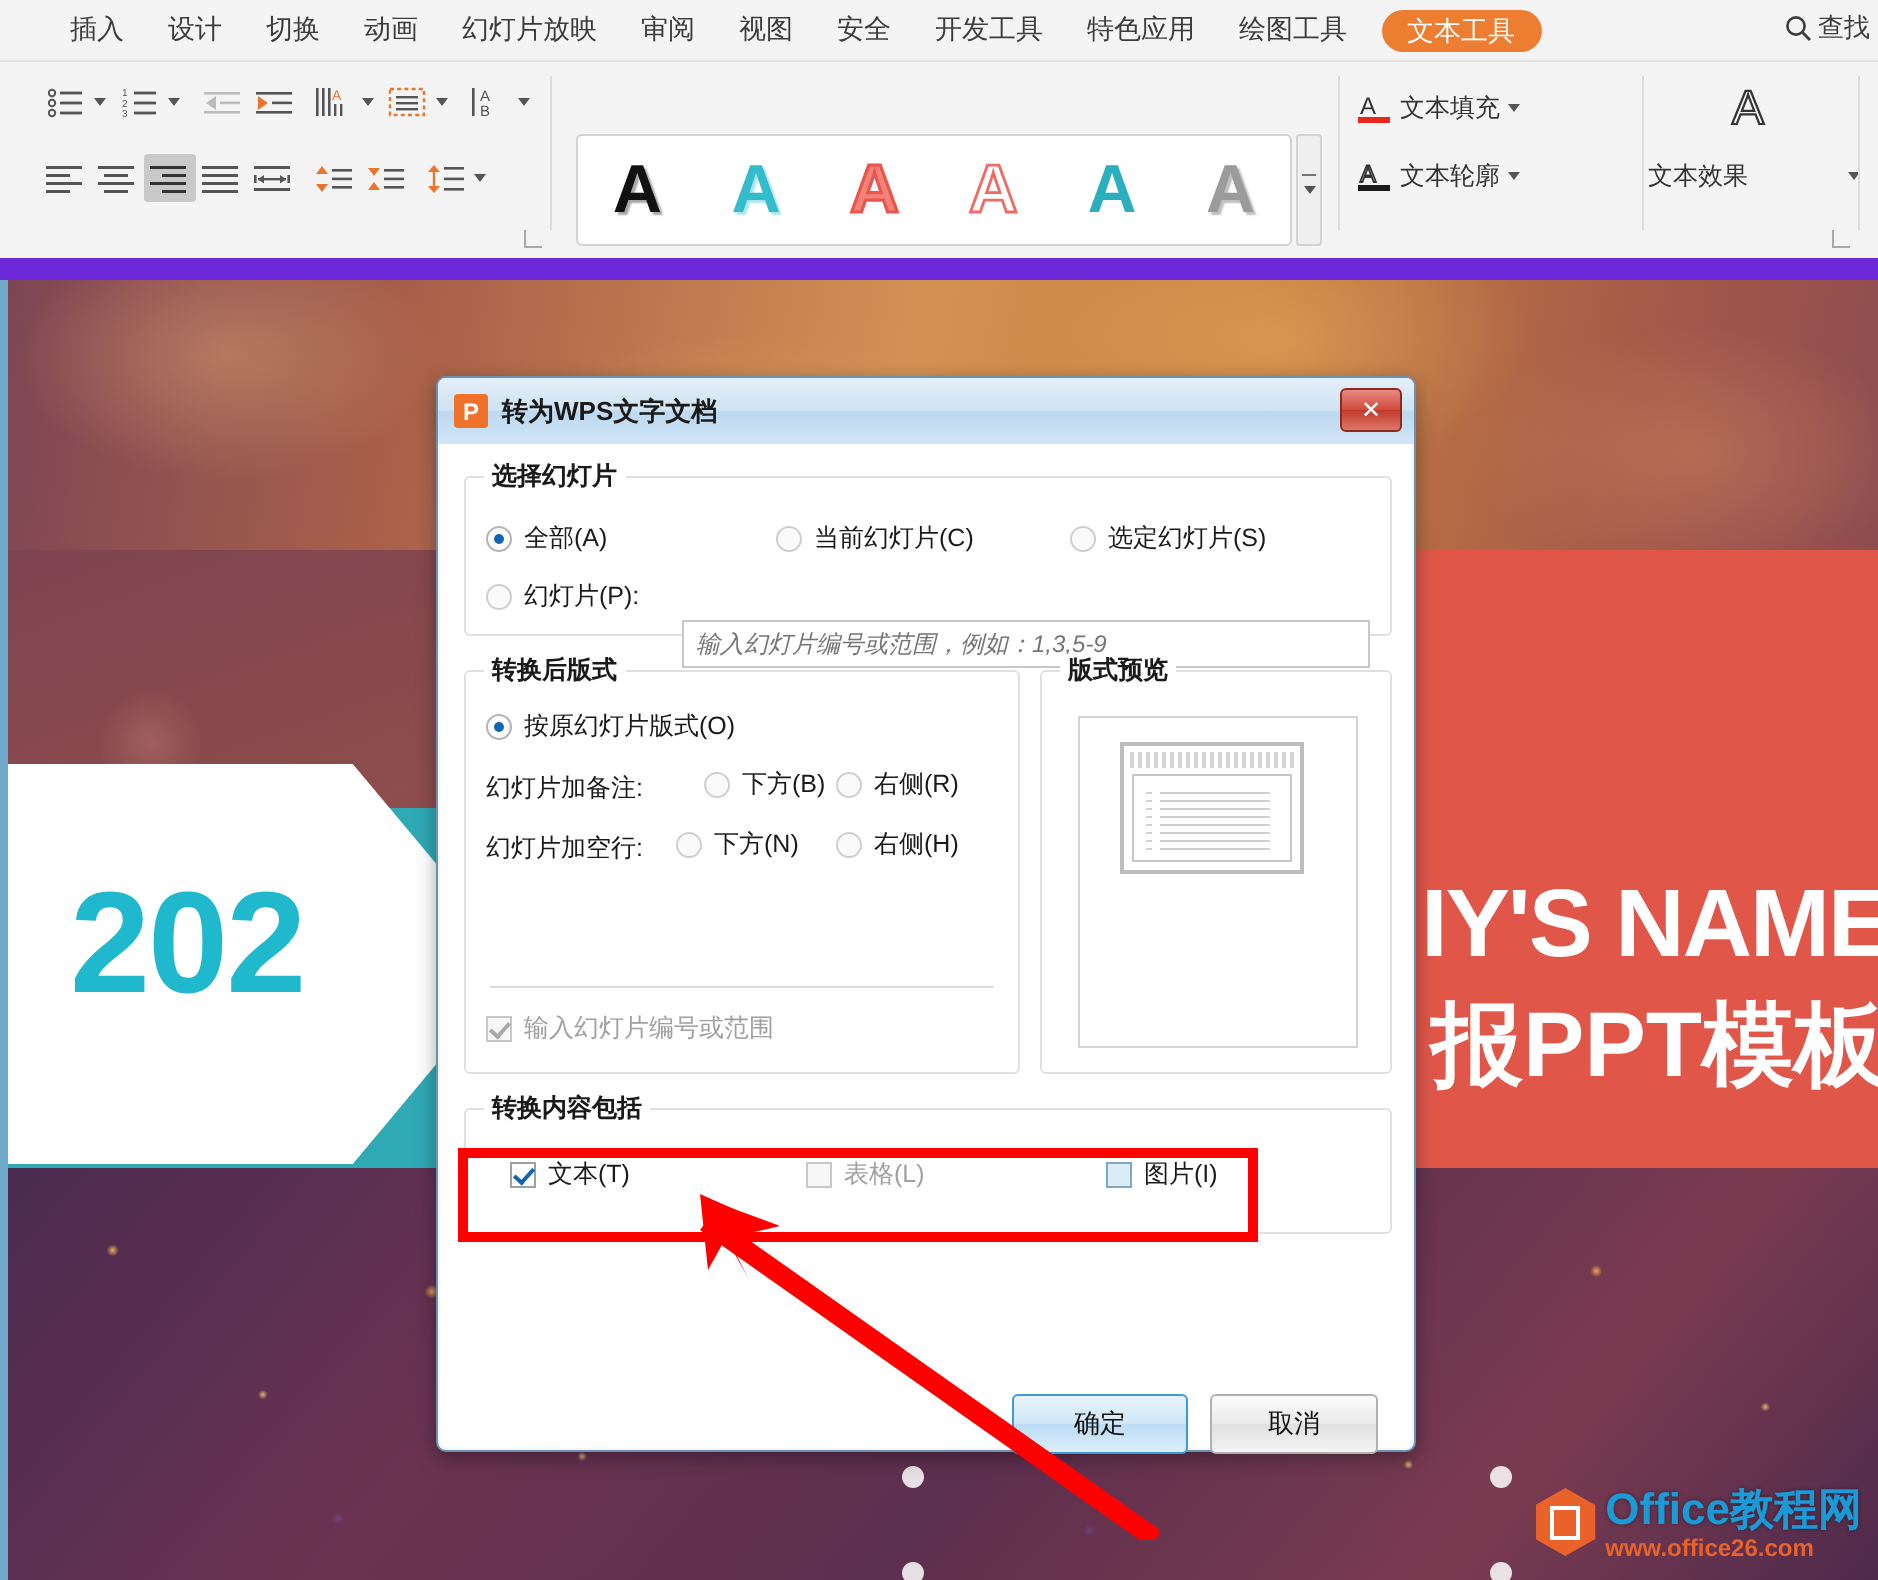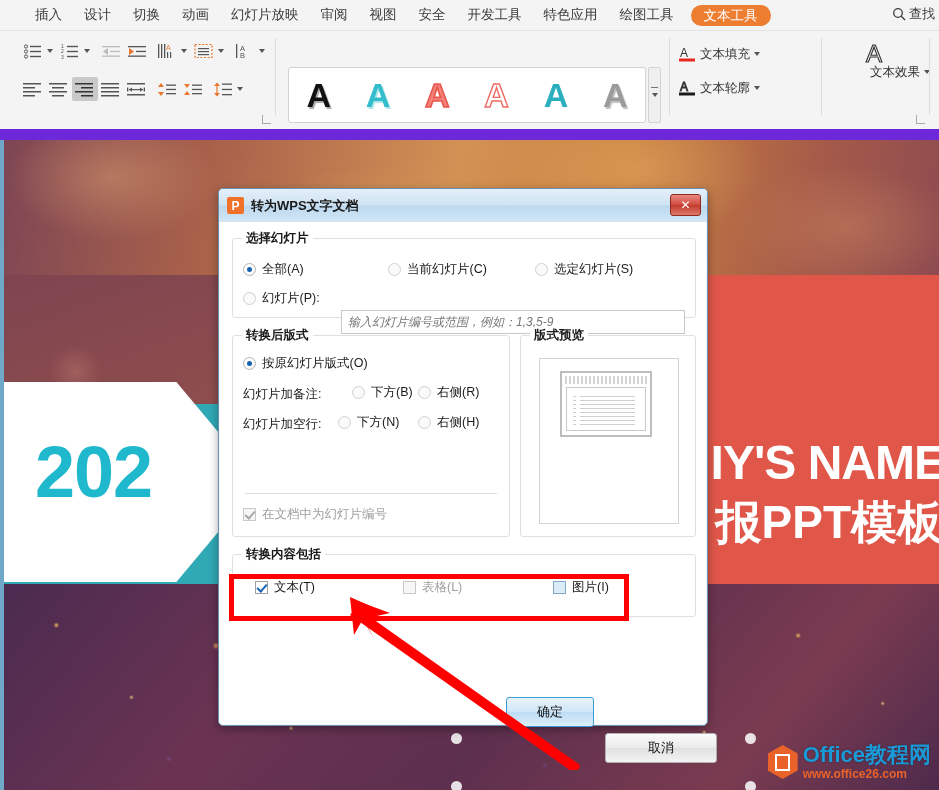--- a/index.html
+++ b/index.html
@@ -86,21 +86,21 @@
   #hexwhite{position:absolute;left:-120px;top:253px;width:380px;height:200px;background:#fff;
     clip-path:polygon(0 0,78% 0,100% 50%,78% 100%,0 100%, 22% 50%);}
   #year-text{position:absolute;left:35px;top:302px;font-size:72px;font-weight:bold;color:#1fb8cd;letter-spacing:-1px;font-family:"Liberation Sans",sans-serif;}
   #title-en{position:absolute;right:-6px;top:306px;font-size:48px;font-weight:bold;color:#fff;letter-spacing:-1px;white-space:nowrap;font-family:"Liberation Sans",sans-serif;}
   #title-cn{position:absolute;right:-4px;top:363px;font-size:46px;font-weight:bold;color:#fff;white-space:nowrap;}
   #left-strip{position:absolute;left:0;top:0;width:4px;height:661px;background:#6fa8c8;}
 
   .nav-dot{position:absolute;width:11px;height:11px;border-radius:50%;background:#fff;opacity:.85;}
 
   
-  #watermark{position:absolute;right:8px;bottom:10px;display:flex;align-items:center;gap:5px;}
+  #watermark{position:absolute;right:8px;bottom:10px;display:flex;align-items:flex-start;gap:5px;}
   #wm-hex{width:30px;height:34px;background:#e8622a;clip-path:polygon(50% 0,100% 25%,100% 75%,50% 100%,0 75%,0 25%);display:flex;align-items:center;justify-content:center;}
   #wm-hex span{display:block;width:11px;height:13px;border:2.5px solid #fff;}
   #wm-txt{line-height:1;}
   #wm-title{font-size:22px;font-weight:bold;color:#1a9ad6;text-shadow:0 0 2px rgba(0,0,0,.4);}
   #wm-sub{font-size:12px;font-weight:bold;color:#e8622a;margin-top:2px;}
 
   
   #dialog{position:absolute;left:218px;top:188px;width:490px;height:538px;z-index:20;
     border:1px solid #6a92b4;border-radius:5px;background:#f3f6fa;
     box-shadow:0 3px 10px rgba(0,0,0,.35);box-sizing:border-box;}
@@ -440,21 +440,21 @@
       </div>
       <div class="gsep"></div>
     </div>
 
     <div class="rgroup" style="left:824px;width:106px;">
       <div style="position:absolute;left:0;right:0;top:8px;display:flex;justify-content:center;">
         <svg width="30" height="30" viewBox="0 0 30 30">
           <text x="4" y="23" font-size="24" fill="none" stroke="#333" stroke-width="1.1" font-family="sans-serif">A</text>
         </svg>
       </div>
-      <div class="txtbtn" style="position:absolute;left:0;right:0;top:28px;justify-content:flex-end;">
+      <div class="txtbtn" style="position:absolute;left:0;right:0;top:44px;justify-content:space-between;">
         <span>文本效果</span>
         <span class="cv"></span>
       </div>
       <div class="dlg-corner"></div>
       <div class="gsep"></div>
     </div>
 
     <div class="rgroup" style="left:932px;width:120px;">
       <div style="position:absolute;left:0;right:0;top:6px;display:flex;justify-content:center;">
         
@@ -524,21 +524,21 @@
       </div>
       <div class="ritem" style="left:185px;top:78px;">
         <span class="radio dim"></span>
         <span>右侧(H)</span>
       </div>
 
       <div id="sep-line" style="left:12px;top:157px;width:252px;"></div>
 
       <div class="ritem muted" style="left:10px;top:170px;">
         <span class="cbox dim on"></span>
-        <span>在文档中为幻灯片编号</span>
+        <span>输入幻灯片编号或范围</span>
       </div>
     </div>
 
     <div class="grp" style="left:12px;top:332px;width:464px;height:63px;">
       <div class="grp-label">转换内容包括</div>
 
       <div class="ritem" style="left:22px;top:24px;">
         <span class="cbox on"></span>
         <span>文本(T)</span>
       </div>
@@ -577,21 +577,21 @@
                 <i></i>
                 <i></i>
                 <i></i>
               </div>
           </div>
         </div>
       </div>
     </div>
 
     <div class="dbtn" id="btn-ok" style="left:286px;top:475px;width:88px;">确定</div>
-    <div class="dbtn" id="btn-cancel" style="left:385px;top:475px;width:112px;margin-top:36px;">取消</div>
+    <div class="dbtn" id="btn-cancel" style="left:385px;top:475px;width:84px;">取消</div>
   </div>
 </div>
 
 <div id="redbox"></div>
 <svg id="redarrow" viewBox="0 0 270 175">
   <path d="M250 172 L34 22 L56 18 L20 2 L24 40 L34 22 L245 178 Z" fill="#ff0000"></path>
   <path d="M26 12 L250 170 L244 178 L20 20 Z" fill="#ff0000"></path>
   <path d="M22 4 L60 18 L34 24 L44 44 Z" fill="#ff0000"></path>
 </svg>
 

